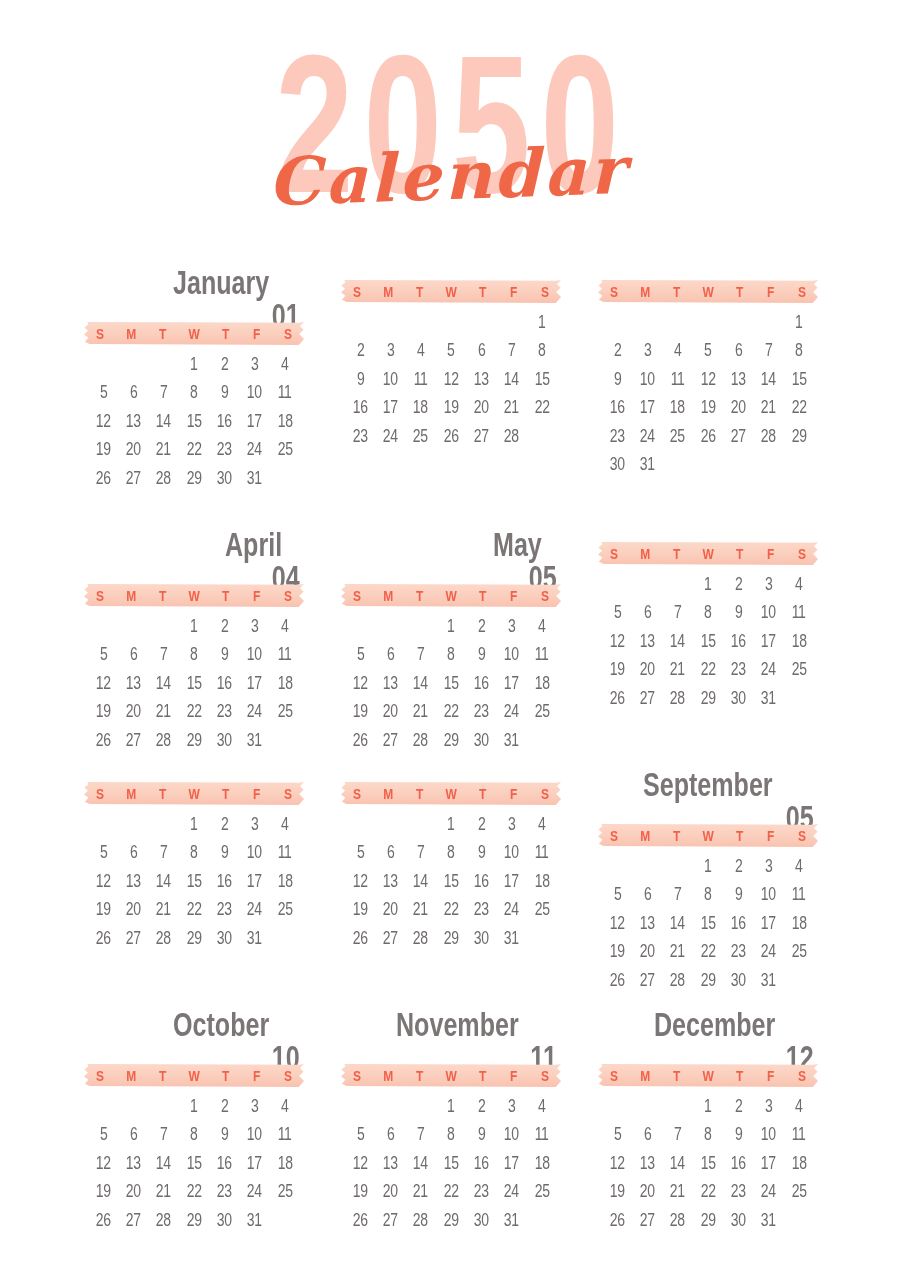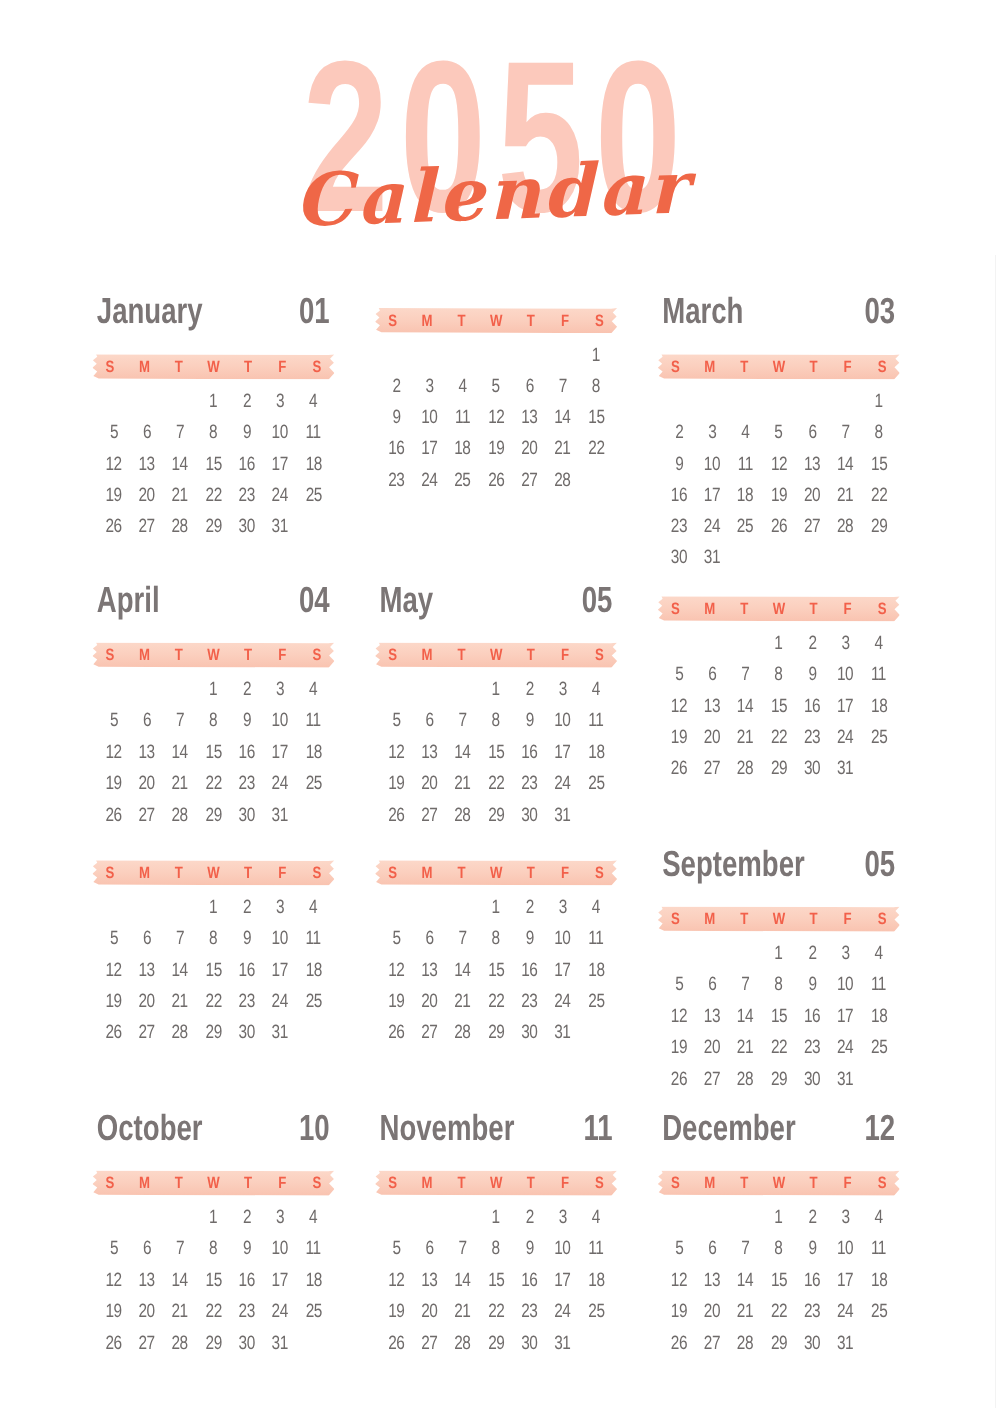--- a/index.html
+++ b/index.html
@@ -48,24 +48,25 @@
     grid-template-columns:repeat(3,212px);
     grid-template-rows:262px 240px 240px auto;
     column-gap:45px;
     margin-left:88px;
     margin-top:54px;
     width:726px;
   }
   .month{ position:relative; }
   .mhead{
     height:42px;
-    display:flex; justify-content:space-between; 
+    display:flex; justify-content:space-between; align-items:flex-end;
     color:var(--month-title);
     font-weight:bold; font-size:33px; line-height:33px;
     white-space:nowrap;
+    flex-direction:column;
   }
   .mname{ display:inline-block; transform:scaleX(0.76); transform-origin:left bottom; }
   .mnum{ display:inline-block; transform:scaleX(0.76); transform-origin:right bottom; }
   .strip{
     margin:14px -4px 0 -4px;
     height:23px;
     background:linear-gradient(180deg,#fcd8c9 0%, var(--strip-background) 45%, #f9c3b0 100%);
     display:grid; grid-template-columns:repeat(7,1fr);
     align-items:center; justify-items:center;
     clip-path:polygon(1.5% 0%, 97.5% 3%, 100% 0%, 98.2% 18%, 99.8% 34%, 97.8% 52%, 100% 74%, 97.6% 100%, 2.6% 96%, 0.4% 86%, 2% 68%, 0% 54%, 1.8% 38%, 0.2% 24%, 2% 10%);
@@ -188,24 +189,20 @@
           <span class="day">22</span>
           <span class="day">23</span>
           <span class="day">24</span>
           <span class="day">25</span>
           <span class="day">26</span>
           <span class="day">27</span>
           <span class="day">28</span>
         </div>
       </section>
       <section class="month">
-        <div class="mhead">
-          <span class="mname">March</span>
-          <span class="mnum">03</span>
-        </div>
         <div class="strip">
           <span class="wd">S</span>
           <span class="wd">M</span>
           <span class="wd">T</span>
           <span class="wd">W</span>
           <span class="wd">T</span>
           <span class="wd">F</span>
           <span class="wd">S</span>
         </div>
         <div class="days">

